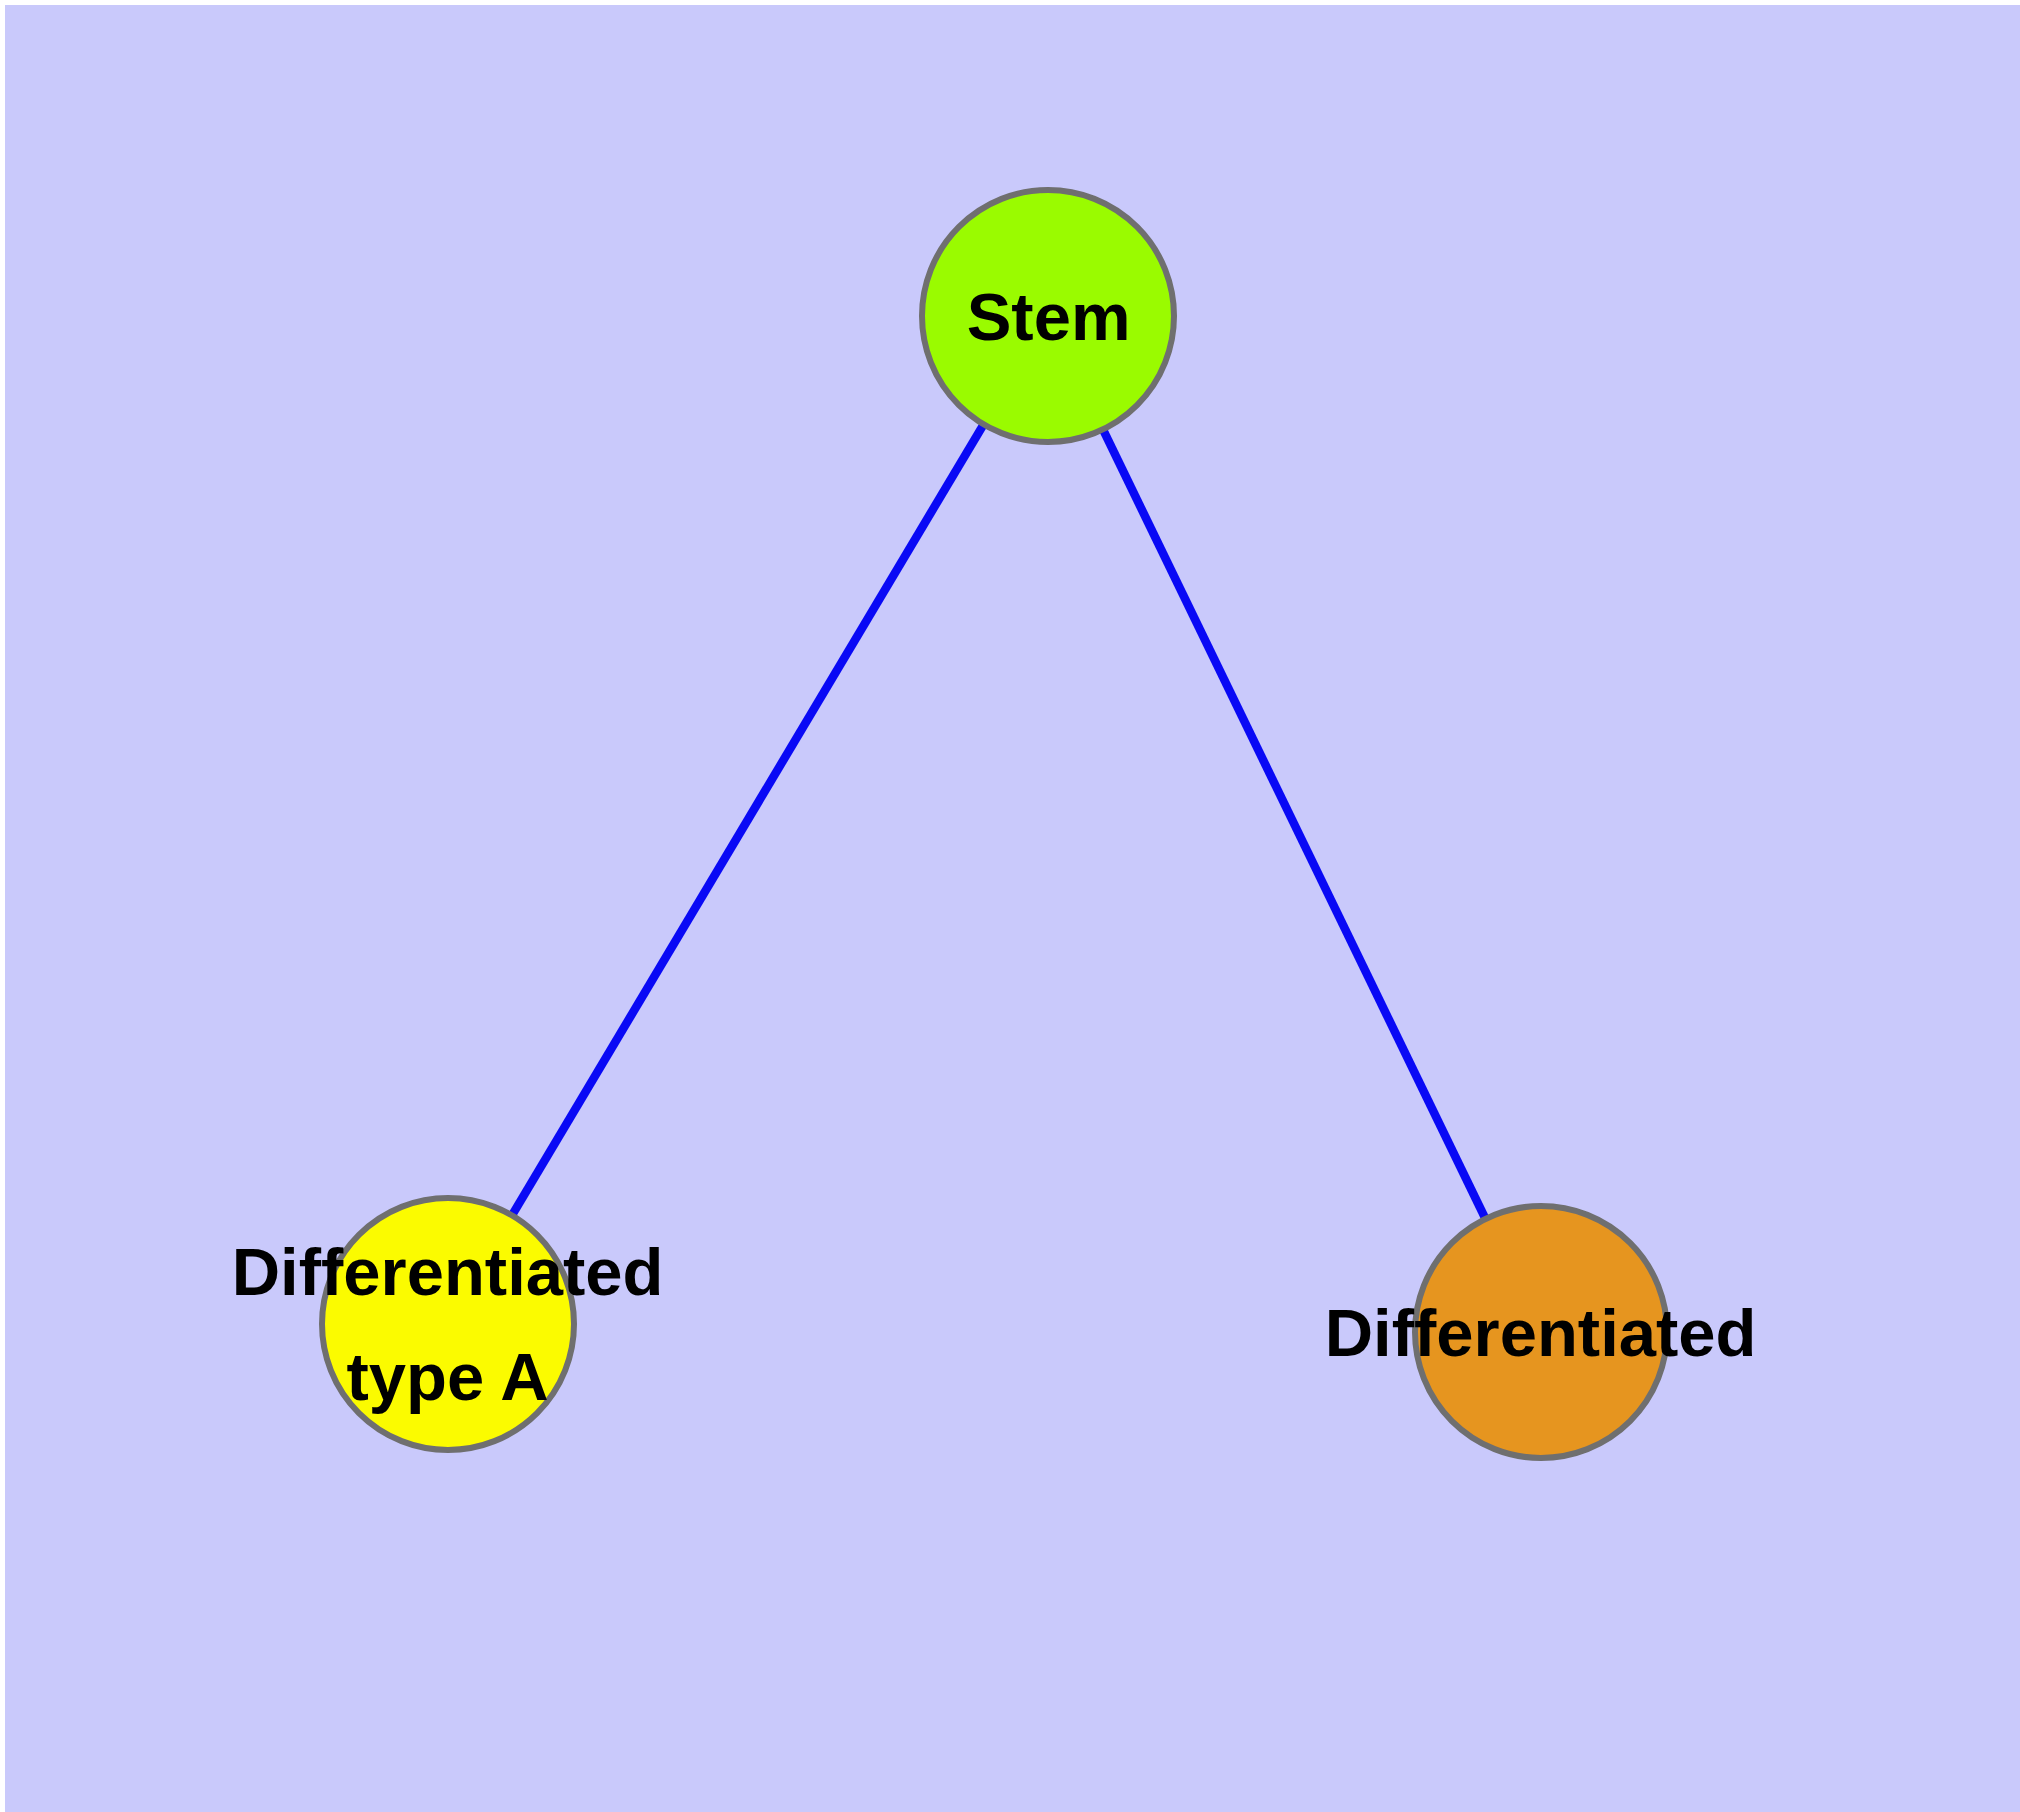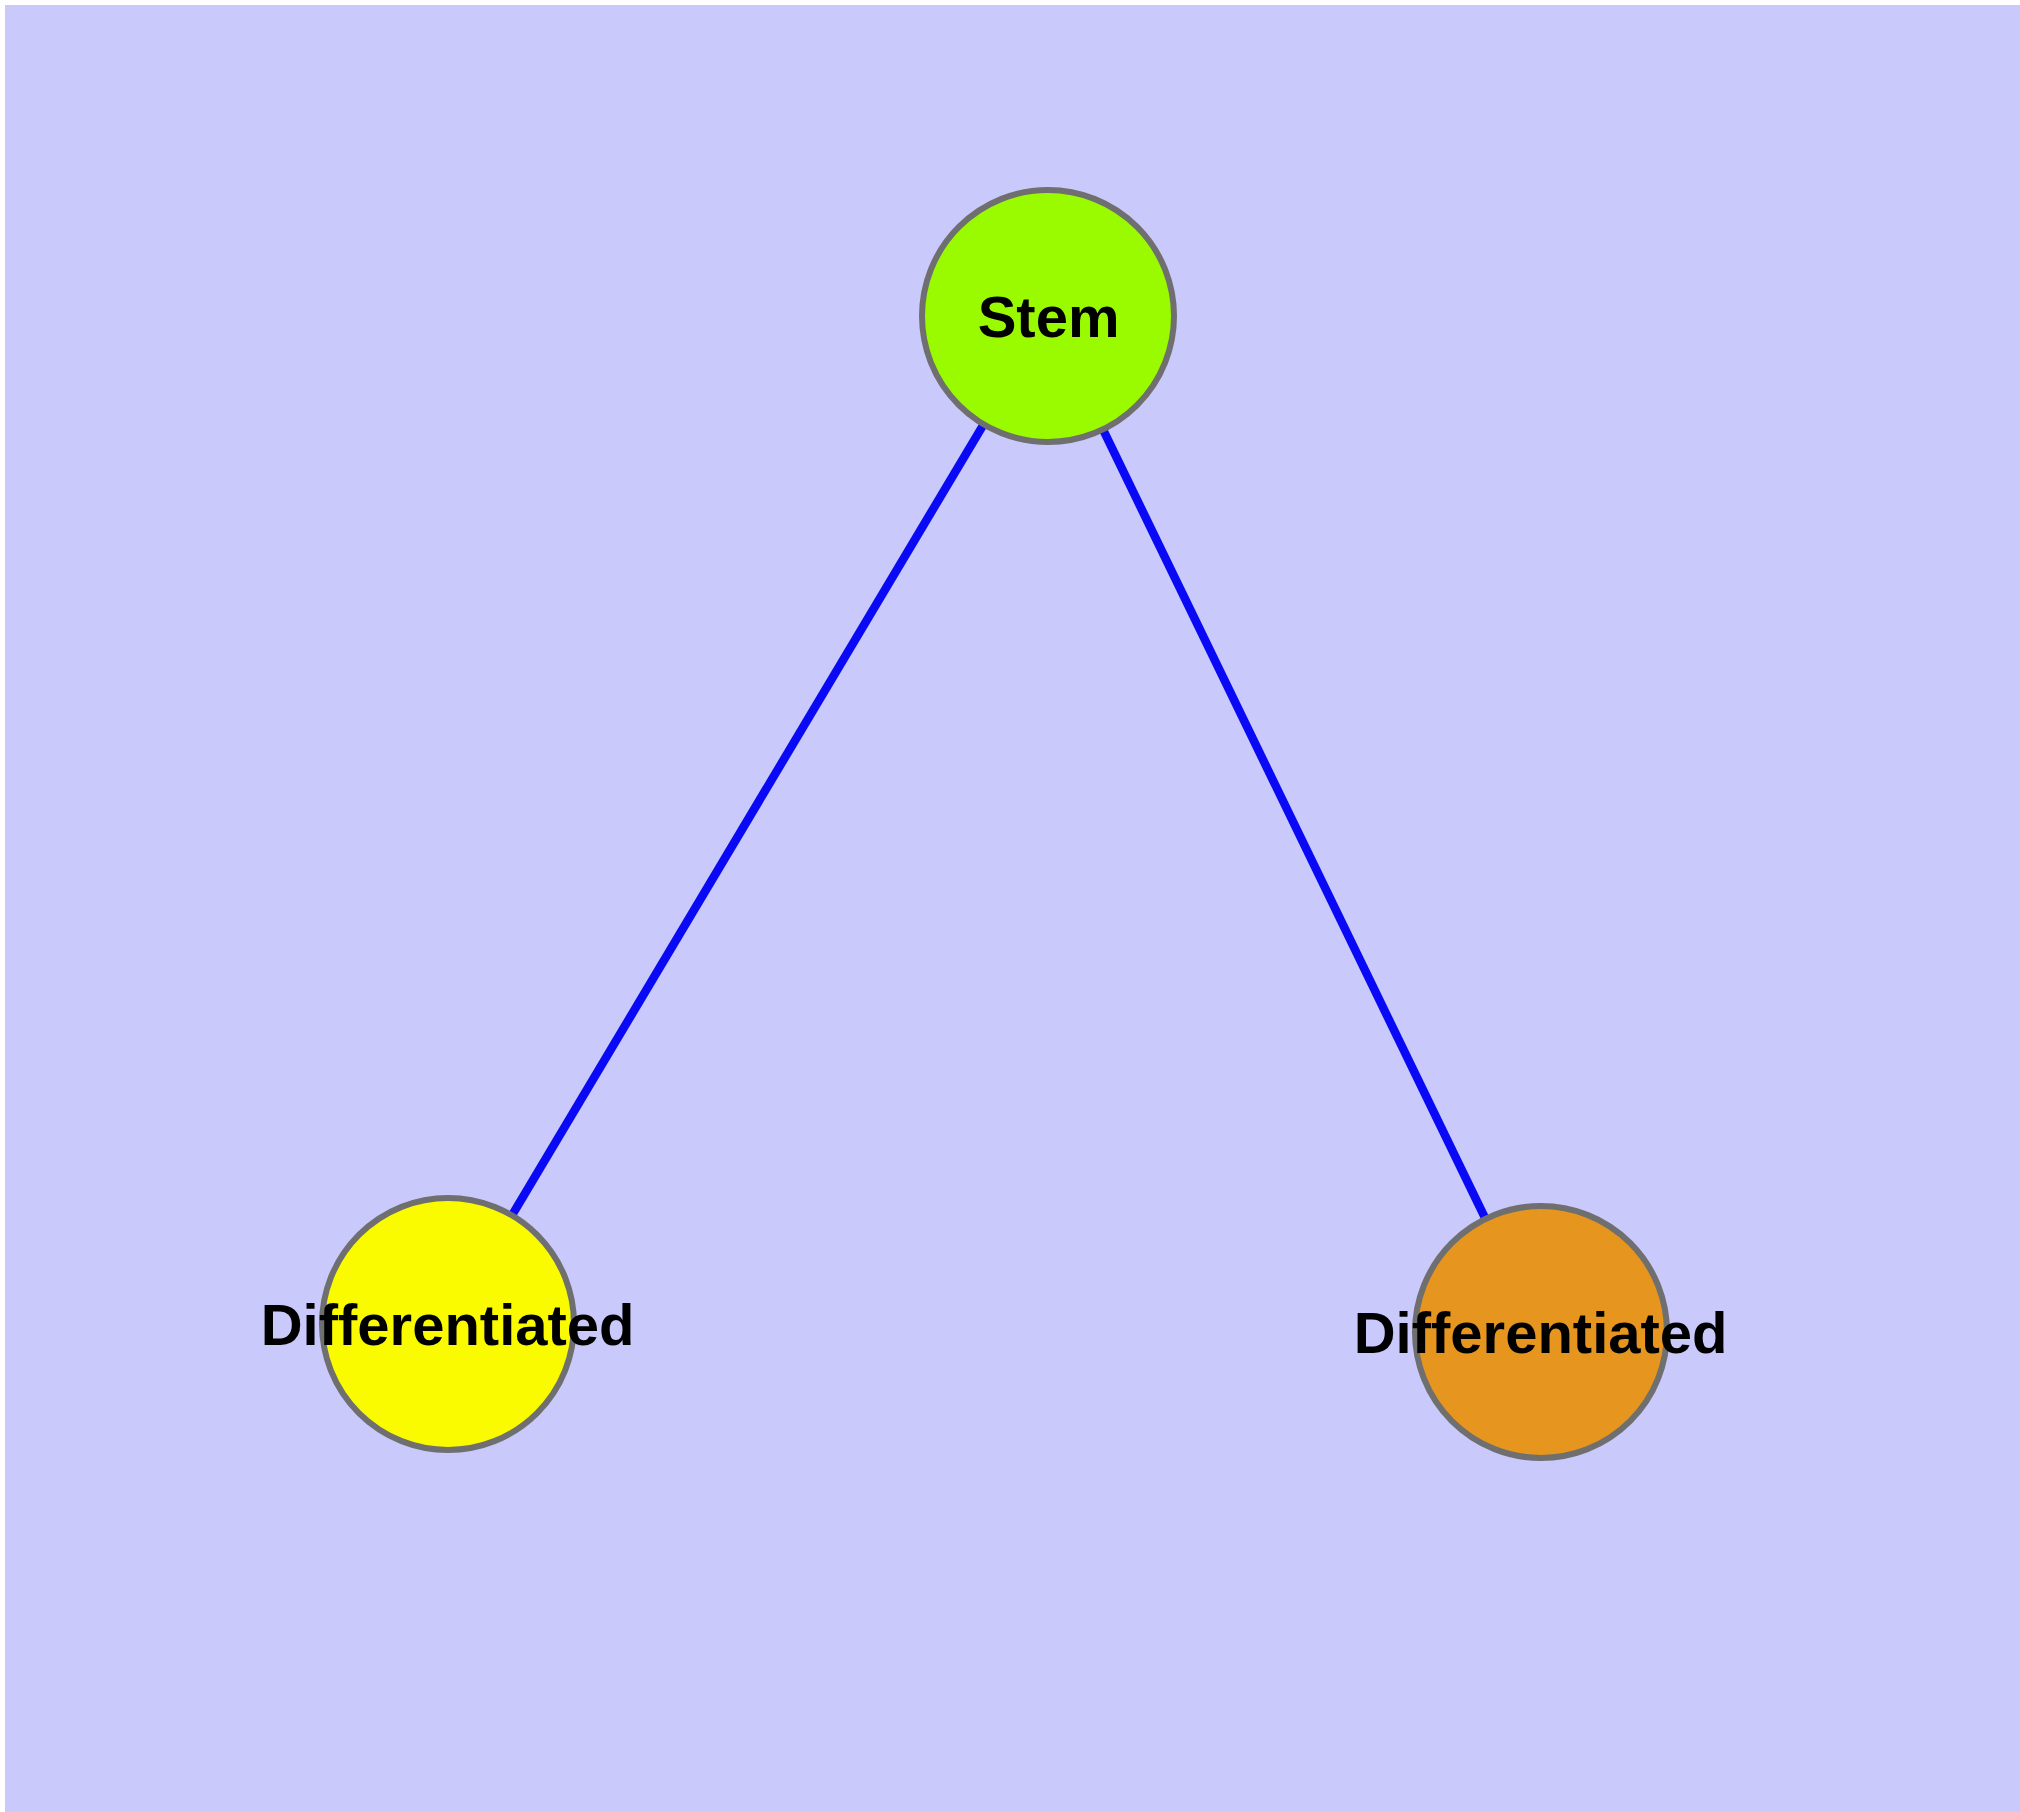--- a/index.html
+++ b/index.html
@@ -40,21 +40,21 @@
   .node-b     { left: 1407px; top: 1198px; }
   .node-label {
     position: absolute;
     display: flex;
     flex-direction: column;
     justify-content: center;
     align-items: center;
     text-align: center;
     color: #000000;
     font-weight: bold;
-    font-size: 58px;
+    font-size: 67px;
     line-height: 105px;
     white-space: nowrap;
   }
   .label-stem { left: 874px; top: 259px;  width: 339px; height: 105px; }
   .label-a    { left: 61px;   top: 1214px; width: 763px; height: 210px; }
   .label-b    { left: 1154px; top: 1222px; width: 763px; height: 210px; }
 </style>
 </head>
 <body>
 
@@ -70,20 +70,21 @@
   <div class="node node-a" style="background-color: rgb(251, 251, 0);"></div>
 
   <div class="node node-b" style="background-color: rgb(230, 149, 31);"></div>
 
   <div class="node-label label-stem">
     <span>Stem</span>
   </div>
 
   <div class="node-label label-a">
     <span>Differentiated</span>
+    <span>type A</span>
   </div>
 
   <div class="node-label label-b">
     <span>Differentiated</span>
   </div>
 
 </div>
 
 
 </body></html>

